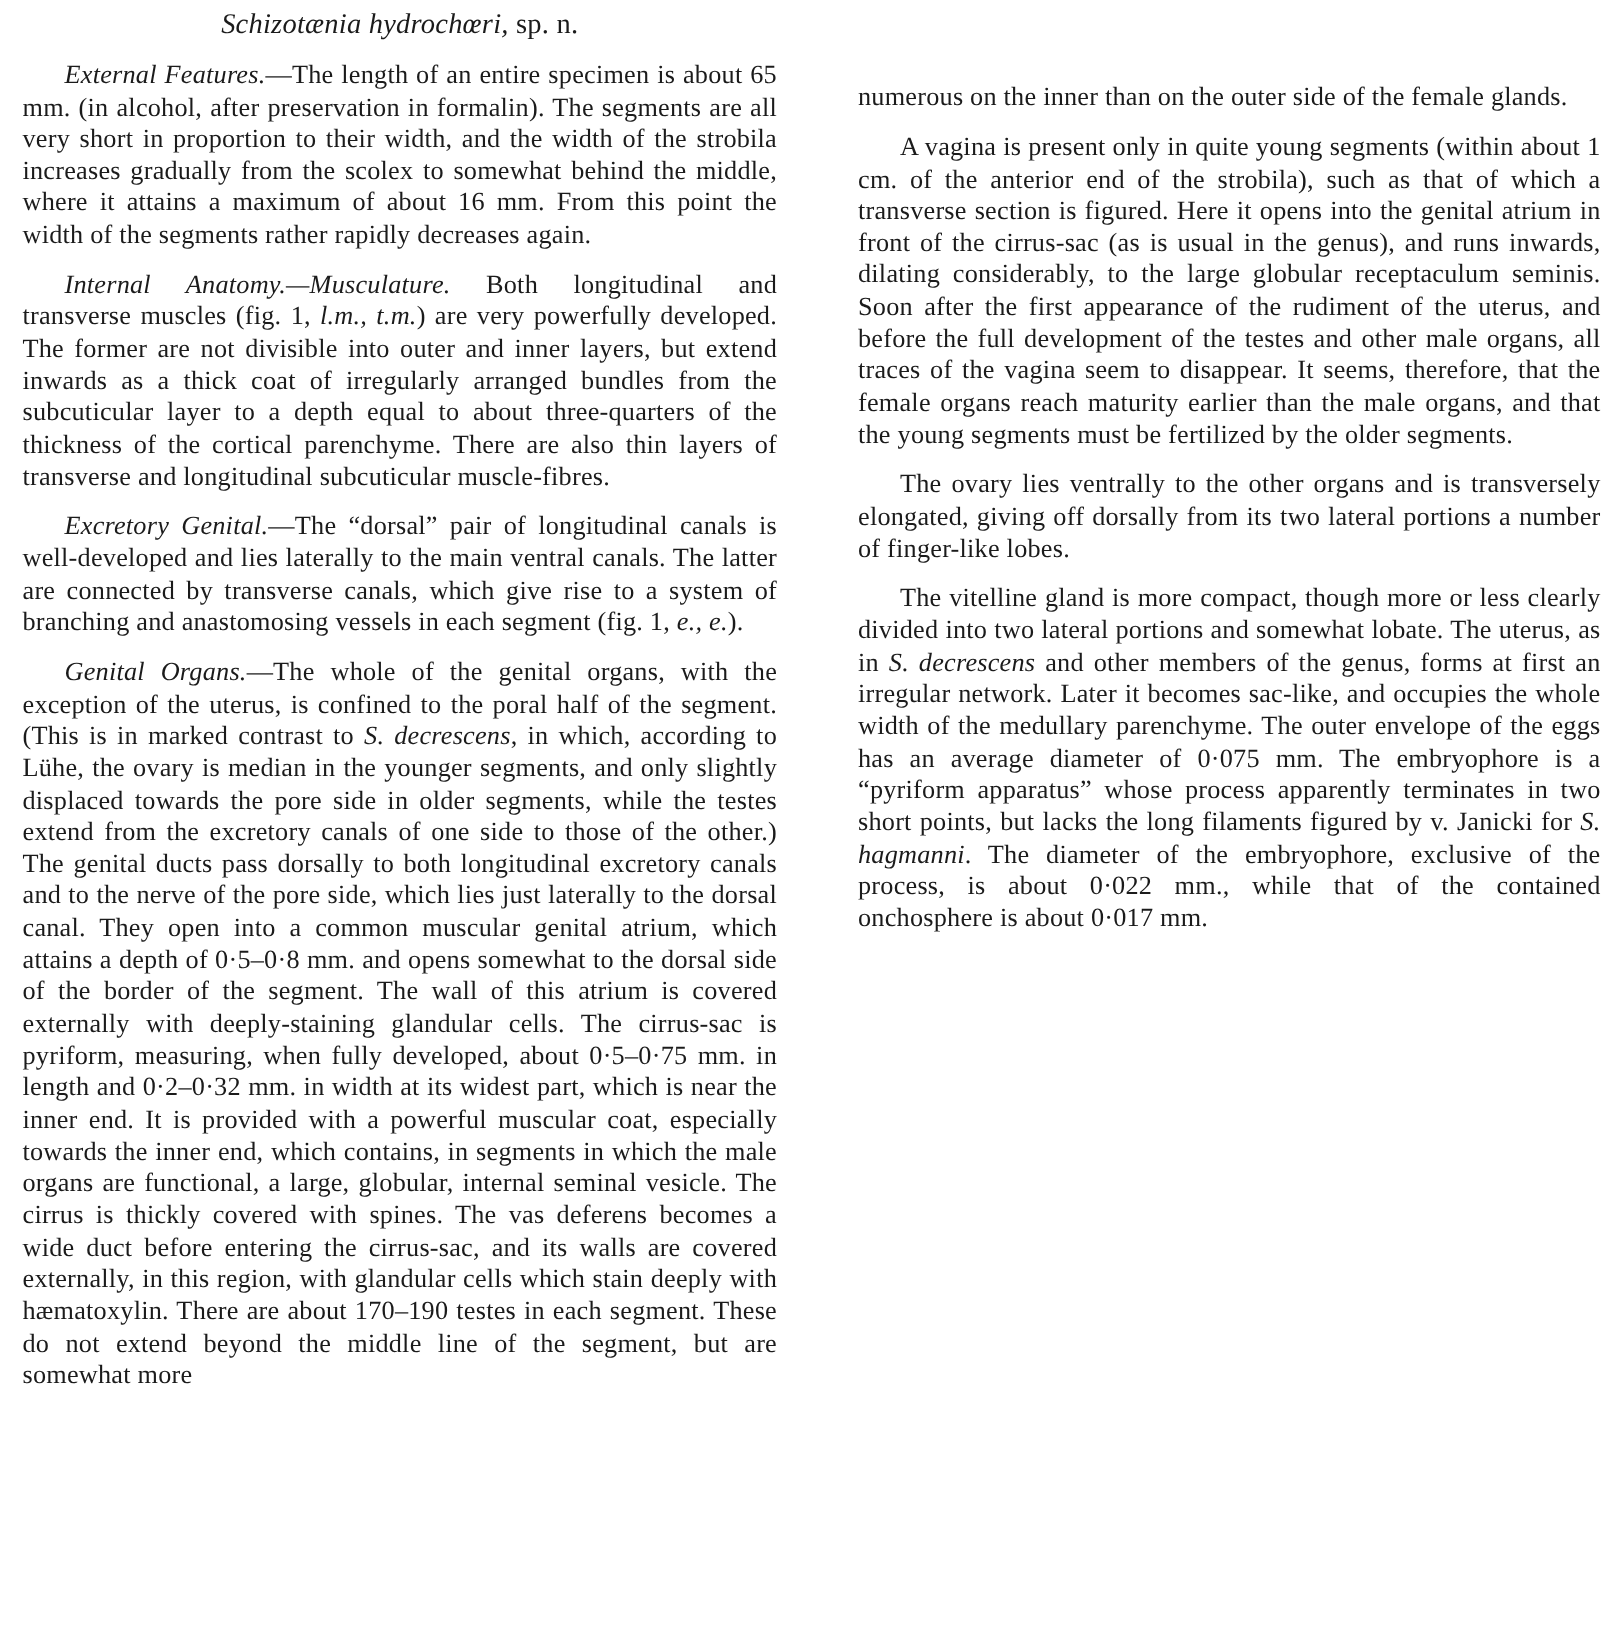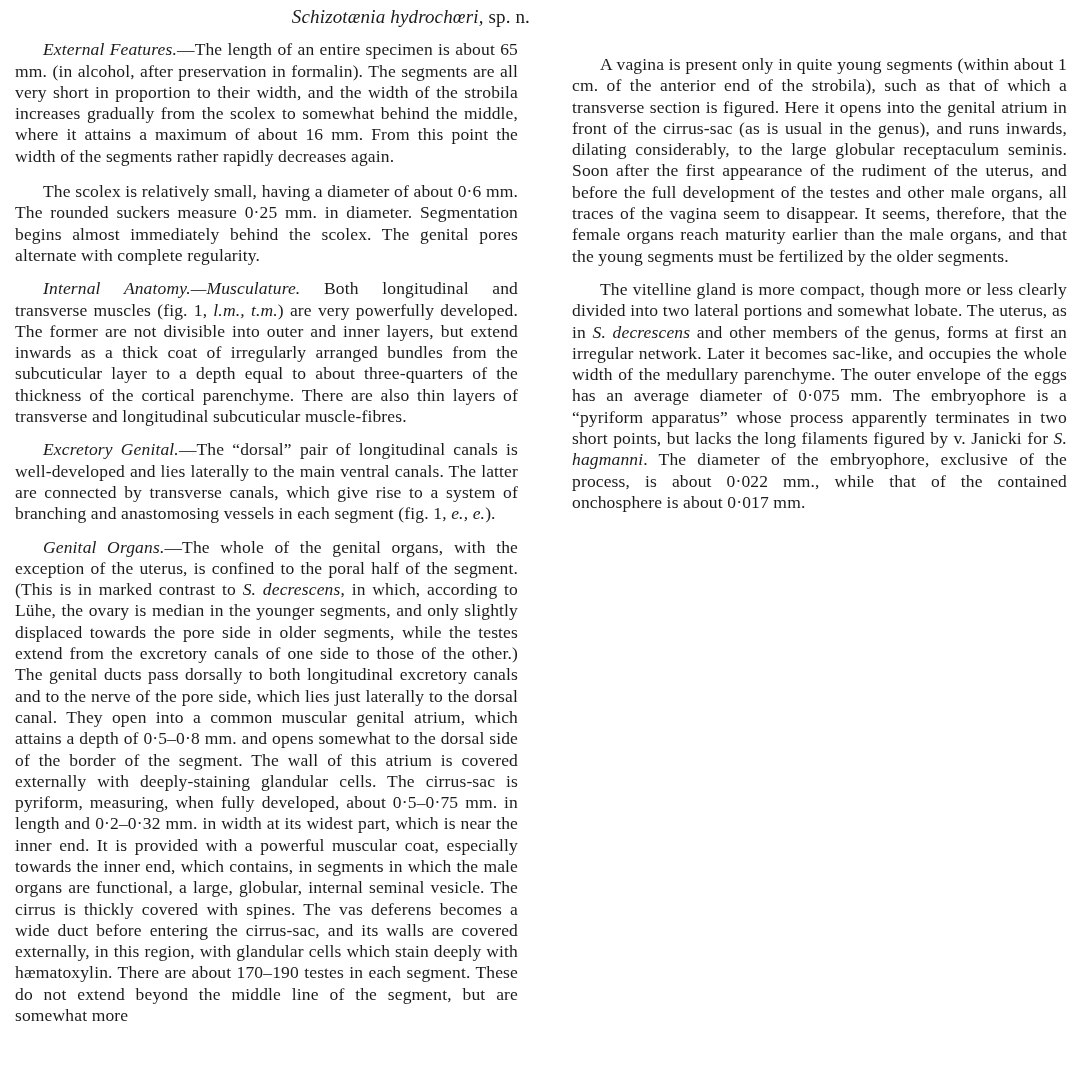--- a/index.html
+++ b/index.html
@@ -29,21 +29,21 @@
     box-sizing: border-box;
   }
   .col-left {
     width: 527px;
   }
   .col-right {
     width: 519px;
     padding-top: 36px;
   }
   .title {
-    text-align: right;
+    text-align: center;
     font-size: 19px;
     margin: 0 0 8px 0;
     font-weight: normal;
   }
   .col p {
     margin: 12px;
     text-align: justify;
     text-justify: inter-word;
   }
   p.indent { text-indent: 28px; }
@@ -53,25 +53,26 @@
   .rm { font-style: normal; }
 </style>
 </head>
 <body>
 
 <div class="page">
   <div class="col col-left">
     <h1 class="title"><span class="it">Schizotænia hydrochœri,</span><span class="rm"> sp. n.</span></h1>
     <div>
         <p class="indent"><span class="it">External Features.</span><span class="rm">—The length of an entire specimen is about 65 mm. (in alcohol, after preservation in formalin). The segments are all very short in proportion to their width, and the width of the strobila increases gradually from the scolex to somewhat behind the middle, where it attains a maximum of about 16 mm. From this point the width of the segments rather rapidly decreases again.</span></p>
-        <p class="indent gap-before"><span class="rm">The scolex is relatively small, having a diameter of about 0·6 mm. The rounded suckers measure 0·25 mm. in diameter. Segmentation begins almost immediately behind the scolex. The genital pores alternate with complete regularity.</span></p>
         <p class="indent"><span class="it">Internal Anatomy.—Musculature.</span><span class="rm"> Both longitudinal and transverse muscles (fig. 1, </span><span class="it">l.m., t.m.</span><span class="rm">) are very powerfully developed. The former are not divisible into outer and inner layers, but extend inwards as a thick coat of irregularly arranged bundles from the subcuticular layer to a depth equal to about three-quarters of the thickness of the cortical parenchyme. There are also thin layers of transverse and longitudinal subcuticular muscle-fibres.</span></p>
         <p class="indent"><span class="it">Excretory Genital.</span><span class="rm">—The “dorsal” pair of longitudinal canals is well-developed and lies laterally to the main ventral canals. The latter are connected by transverse canals, which give rise to a system of branching and anastomosing vessels in each segment (fig. 1, </span><span class="it">e., e.</span><span class="rm">).</span></p>
         <p class="indent"><span class="it">Genital Organs.</span><span class="rm">—The whole of the genital organs, with the exception of the uterus, is confined to the poral half of the segment. (This is in marked contrast to </span><span class="it">S. decrescens</span><span class="rm">, in which, according to Lühe, the ovary is median in the younger segments, and only slightly displaced towards the pore side in older segments, while the testes extend from the excretory canals of one side to those of the other.) The genital ducts pass dorsally to both longitudinal excretory canals and to the nerve of the pore side, which lies just laterally to the dorsal canal. They open into a common muscular genital atrium, which attains a depth of 0·5–0·8 mm. and opens somewhat to the dorsal side of the border of the segment. The wall of this atrium is covered externally with deeply-staining glandular cells. The cirrus-sac is pyriform, measuring, when fully developed, about 0·5–0·75 mm. in length and 0·2–0·32 mm. in width at its widest part, which is near the inner end. It is provided with a powerful muscular coat, especially towards the inner end, which contains, in segments in which the male organs are functional, a large, globular, internal seminal vesicle. The cirrus is thickly covered with spines. The vas deferens becomes a wide duct before entering the cirrus-sac, and its walls are covered externally, in this region, with glandular cells which stain deeply with hæmatoxylin. There are about 170–190 testes in each segment. These do not extend beyond the middle line of the segment, but are somewhat more</span></p>
       </div>
   </div>
   <div class="col col-right">
     <div>
+        <p class="noindent"><span class="rm">numerous on the inner than on the outer side of the female glands.</span></p>
         <p class="indent"><span class="rm">A vagina is present only in quite young segments (within about 1 cm. of the anterior end of the strobila), such as that of which a transverse section is figured. Here it opens into the genital atrium in front of the cirrus-sac (as is usual in the genus), and runs inwards, dilating considerably, to the large globular receptaculum seminis. Soon after the first appearance of the rudiment of the uterus, and before the full development of the testes and other male organs, all traces of the vagina seem to disappear. It seems, therefore, that the female organs reach maturity earlier than the male organs, and that the young segments must be fertilized by the older segments.</span></p>
+        <p class="indent"><span class="rm">The ovary lies ventrally to the other organs and is transversely elongated, giving off dorsally from its two lateral portions a number of finger-like lobes.</span></p>
         <p class="indent"><span class="rm">The vitelline gland is more compact, though more or less clearly divided into two lateral portions and somewhat lobate. The uterus, as in </span><span class="it">S. decrescens</span><span class="rm"> and other members of the genus, forms at first an irregular network. Later it becomes sac-like, and occupies the whole width of the medullary parenchyme. The outer envelope of the eggs has an average diameter of 0·075 mm. The embryophore is a “pyriform apparatus” whose process apparently terminates in two short points, but lacks the long filaments figured by v. Janicki for </span><span class="it">S. hagmanni</span><span class="rm">. The diameter of the embryophore, exclusive of the process, is about 0·022 mm., while that of the contained onchosphere is about 0·017 mm.</span></p>
       </div>
   </div>
 </div>
 
 </body></html>

